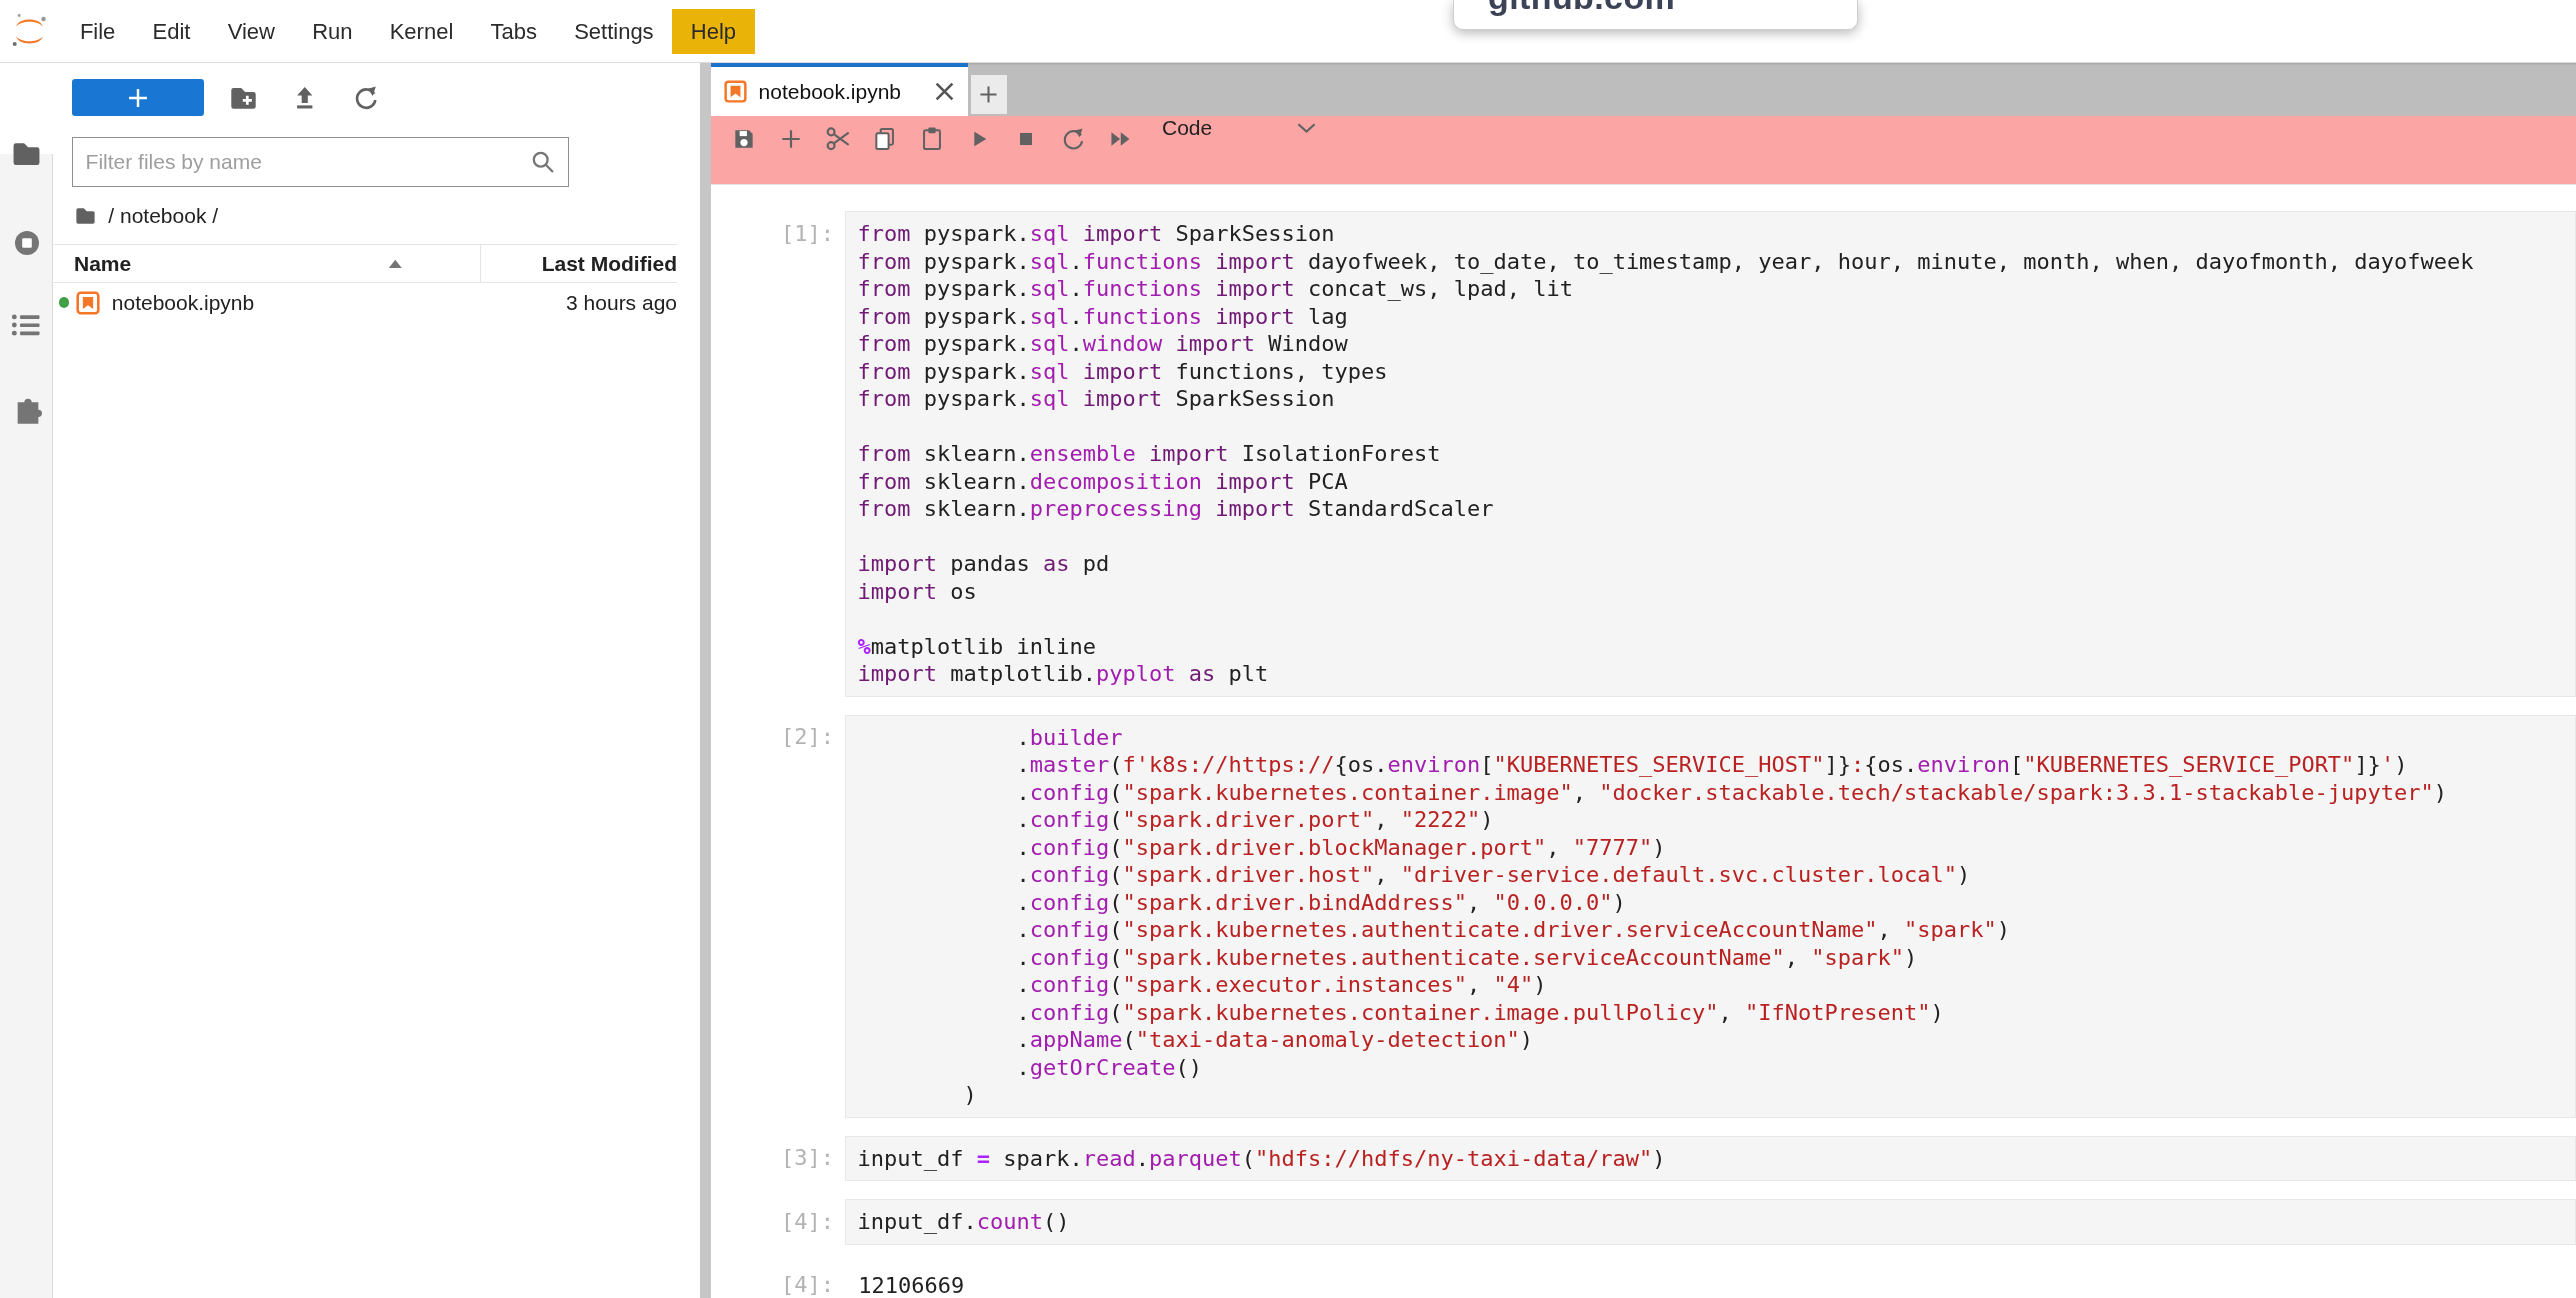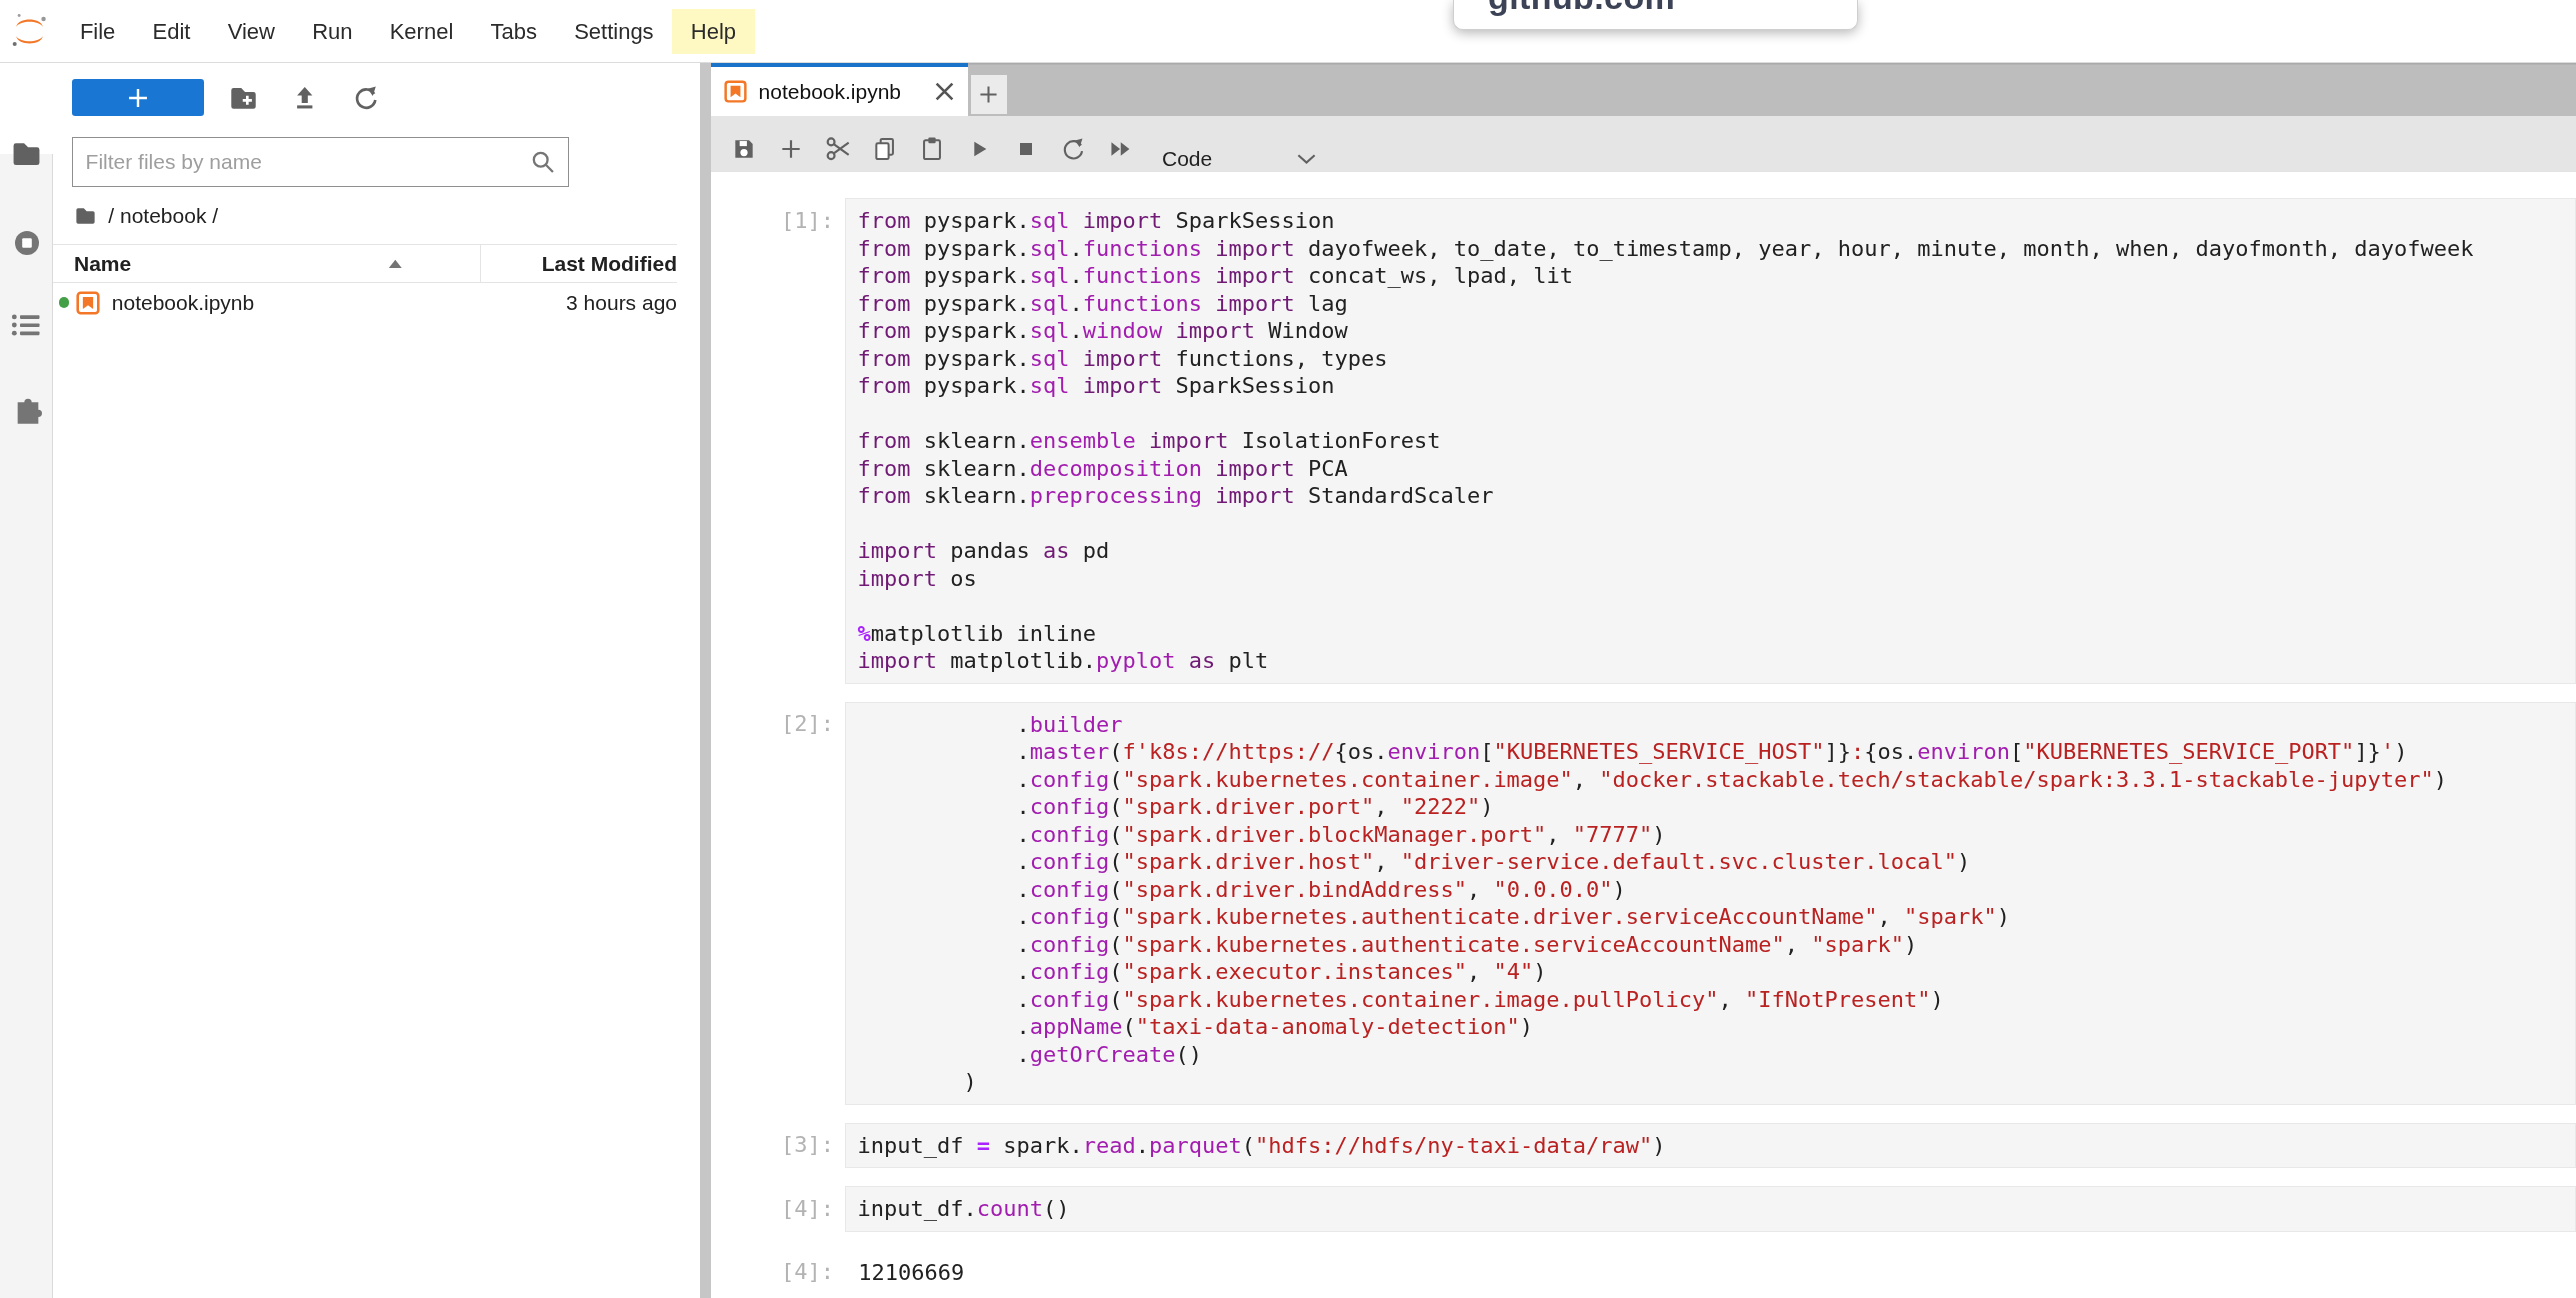--- a/index.html
+++ b/index.html
@@ -3,21 +3,21 @@
 <meta charset="utf-8">
 <style>
   html,body{margin:0;padding:0;background:#fff;}
   body{width:2576px;height:1299px;overflow:hidden;font-family:"Liberation Sans",sans-serif;position:relative;}
   *{box-sizing:border-box;}
 
   
   .menubar{height:63px;background:#fff;border-bottom:0.8px solid #dcdcdc;display:flex;align-items:center;position:relative;z-index:5;}
   .logo{width:37px;height:37px;margin:0 13px 0 11.3px;flex:none;}
   .menu-item{height:45px;line-height:45px;padding:0 18.6px;font-size:22px;color:#2b2b2b;cursor:default;}
-  .menu-item.active{background:#fef9c3;}
+  .menu-item.active{background:#eab308;}
 
   
   .popup{position:absolute;left:1453px;top:0;width:405px;height:30px;background:#fff;
     border:0.8px solid #cfcfcf;border-top:none;border-radius:0 0 9.7px 9.7px;
     box-shadow:0 3.2px 11.3px rgba(0,0,0,.28);overflow:hidden;z-index:60;}
   .popup span{position:absolute;left:34px;top:-22px;font-size:34px;font-weight:600;color:#3c4356;letter-spacing:0.4px;}
 
   
   .main-row{display:flex;height:1253px;}
 
@@ -50,21 +50,21 @@
 
   
   .splitter{width:11.3px;background:#c6c6c6;flex:none;}
 
   
   .dock{flex:1;display:flex;flex-direction:column;background:#fff;min-width:0;}
   .tabbar{height:53px;background:#bdbdbd;display:flex;box-shadow:inset 0 1.6px 0 #aaa;}
   .tab{width:257px;height:53px;background:#fff;border-top:4.9px solid #1a73c9;display:flex;align-items:center;padding:0 13px;}
   .tab .title{font-size:21px;color:#111;margin-left:11.3px;flex:1;}
   .tab-plus{width:36px;height:39px;background:#ebebeb;margin-left:2.4px;align-self:flex-end;margin-bottom:1.6px;display:flex;align-items:center;justify-content:center;}
-  .nbtoolbar{height:56px;background:#e5e5e5;border-bottom:1.6px solid #e3e3e3;display:flex;align-items:flex-end;padding-left:9.7px;}
+  .nbtoolbar{height:69px;background:#fca5a5;border-bottom:1.6px solid #e3e3e3;display:flex;align-items:flex-start;padding-left:9.7px;}
   .tb-btn{width:47px;height:45px;display:flex;align-items:center;justify-content:center;}
   .celltype{display:flex;align-items:center;margin-left:18px;}
   .celltype .lbl{font-size:21px;color:#212121;}
   .celltype .chev{margin-left:83px;}
 
   .nbcontent{flex:1;overflow:hidden;padding-top:26px;background:#fff;}
   .cellrow{display:flex;margin-bottom:18px;}
   .prompt{width:134px;flex:none;text-align:right;padding:9.7px 11.3px 0 0;font-family:"DejaVu Sans Mono",monospace;font-size:22px;color:#b3b3b3;}
   .cellbox{flex:1;background:#f5f5f5;border:1.6px solid #e8e8e8;padding:8px 0 8px 11.3px;min-width:0;}
   .cl{font-family:"DejaVu Sans Mono",monospace;font-size:22px;line-height:27.5px;min-height:27.5px;white-space:pre;color:#212121;}

